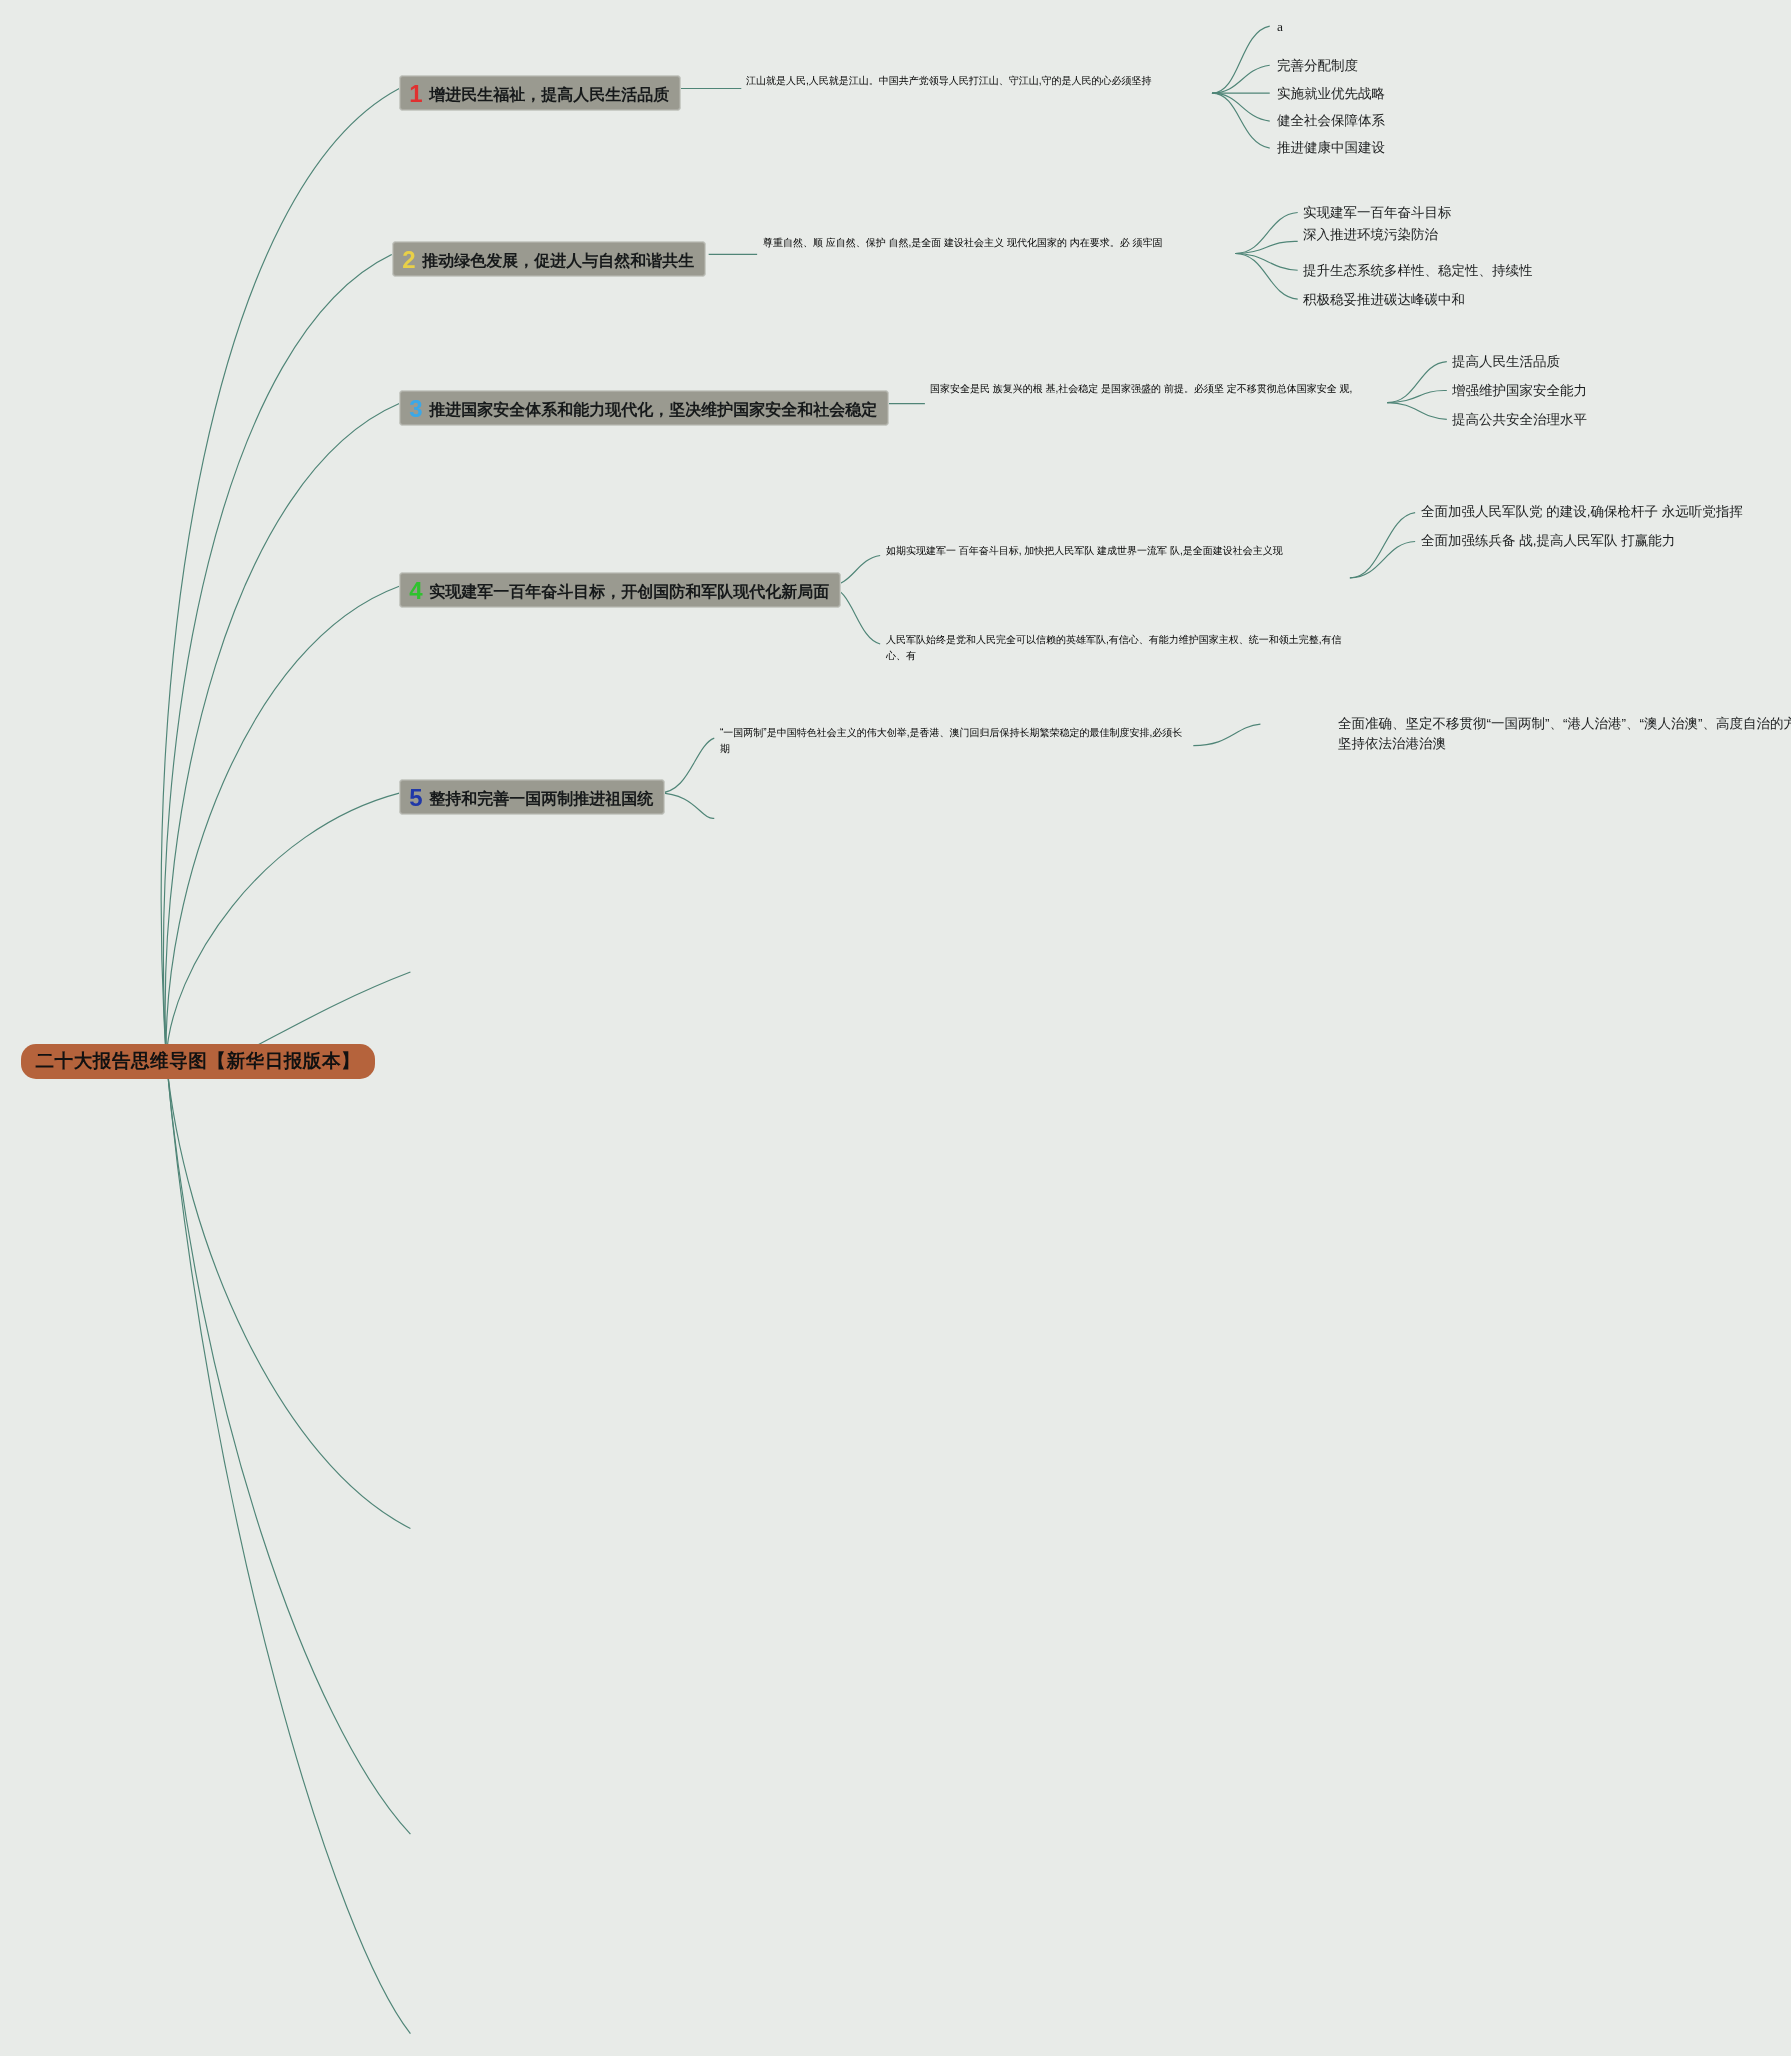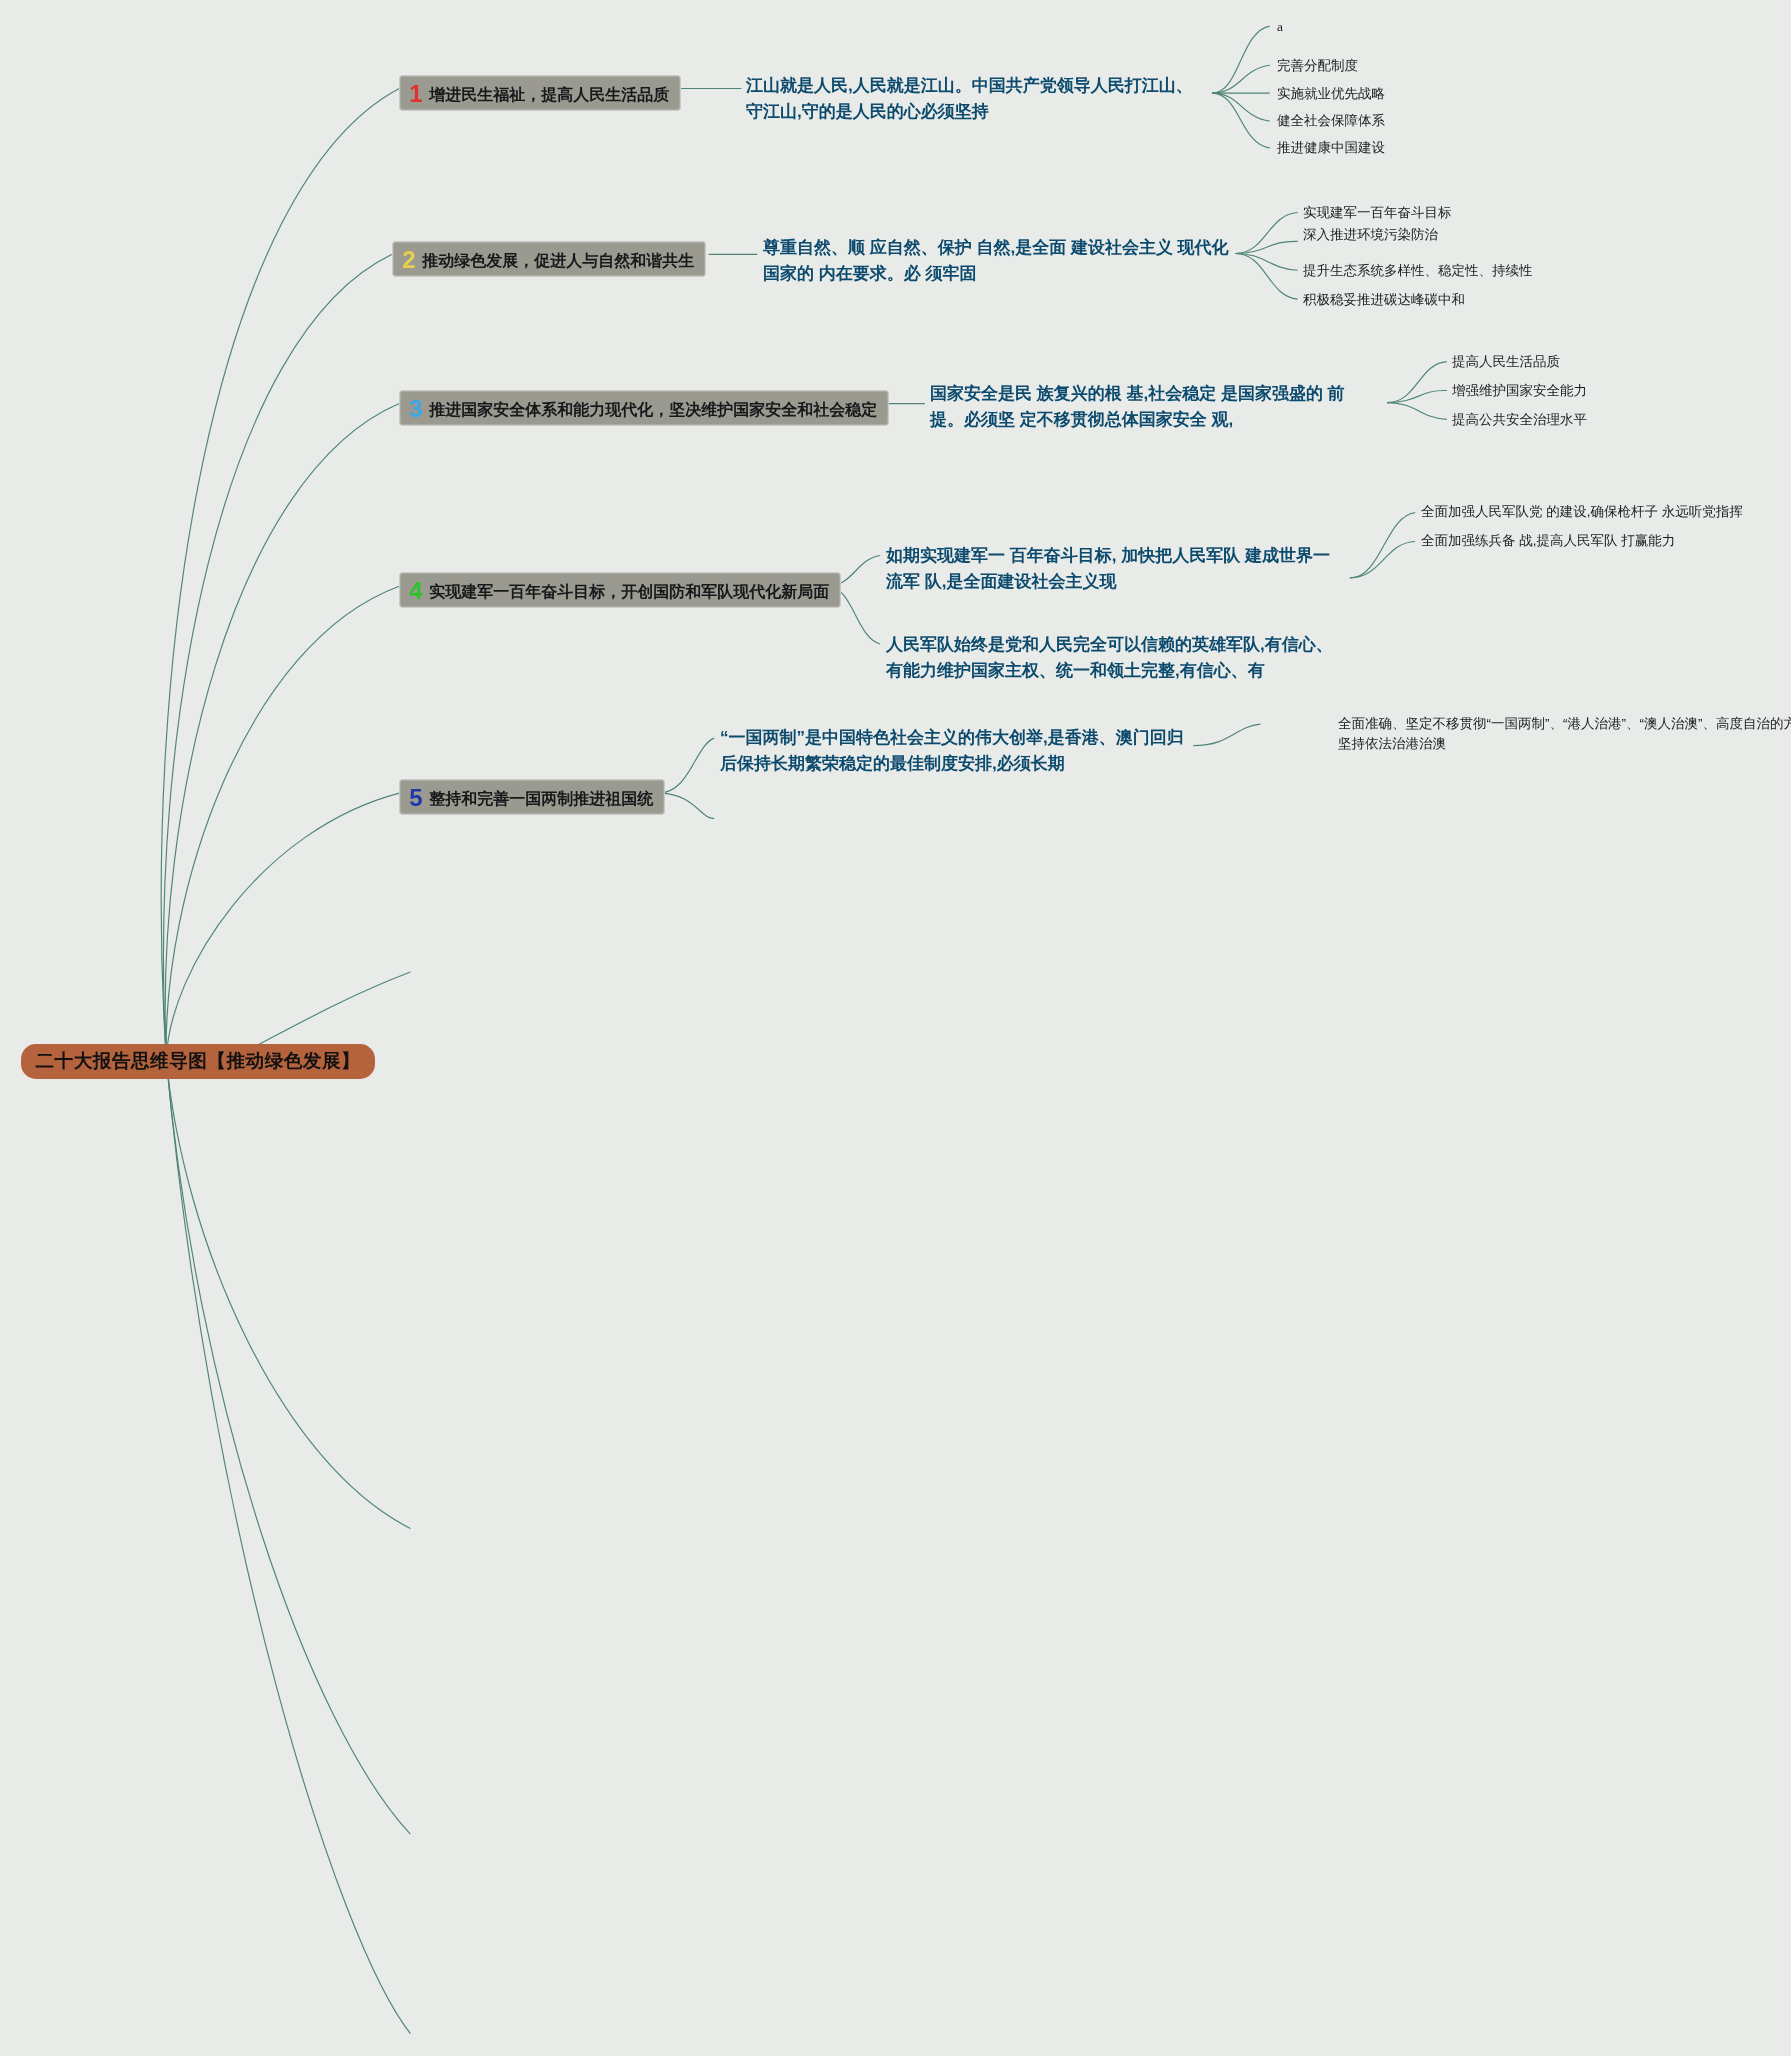--- a/index.html
+++ b/index.html
@@ -59,25 +59,24 @@
     top: 1.9px;
   }
   .branch-label {
     font-size: 16px;
     font-weight: bold;
     color: #16191a;
   }
   
   .desc {
     position: absolute;
-    font-size: 17px;
-    color: #0c4a6e;
+    font-size: 10px;
+    color: #000000;
     line-height: 1.55;
     z-index: 3;
-    font-weight: bold;
   }
   
   .leaf {
     position: absolute;
     font-size: 13.5px;
     color: #1b1d1e;
     line-height: 1.5;
     white-space: nowrap;
     z-index: 3;
   }
@@ -125,21 +124,21 @@
       <path d="M 1448 620 C 1482 620 1486 554 1518 550"></path>
       <path d="M 1448 620 C 1482 620 1486 582 1518 581"></path>
 
       <path d="M 706 851 C 740 851 745 800 766 792"></path>
       <path d="M 706 851 C 745 851 752 880 766 878"></path>
       <path d="M 1280 800 C 1320 800 1324 780 1352 777"></path>
     </g>
   </svg>
 
   <div class="root-node" style="left:20.5px; top:1044px;">
-    <span>二十大报告思维导图【推动绿色发展】</span>
+    <span>二十大报告思维导图【新华日报版本】</span>
   </div>
 
   <div class="branch-node" style="left:399px; top:75px;">
     <span class="branch-num" style="color:#e03030;">1</span>
     <span class="branch-label">增进民生福祉，提高人民生活品质</span>
   </div>
   <div class="desc" style="left:746px; top:73px; width:457px;">江山就是人民,人民就是江山。中国共产党领导人民打江山、守江山,守的是人民的心必须坚持</div>
   <div class="leaf" style="left:1277px; top:17px; font-family:'Liberation Serif', serif;">a</div>
   <div class="leaf" style="left:1277px; top:56px;">完善分配制度</div>
   <div class="leaf" style="left:1277px; top:84px;">实施就业优先战略</div>

